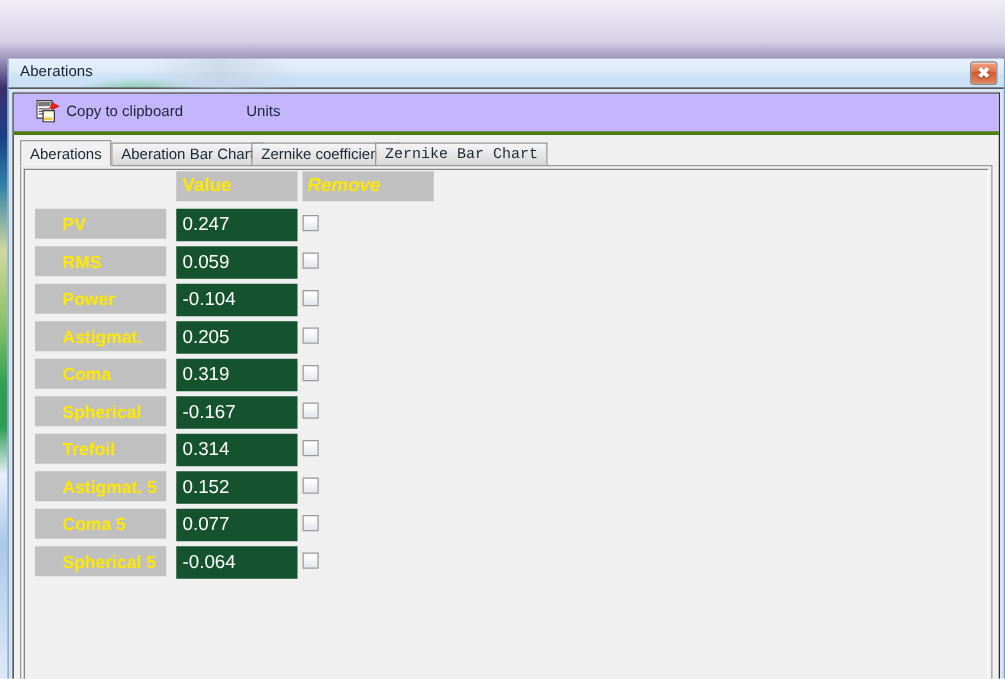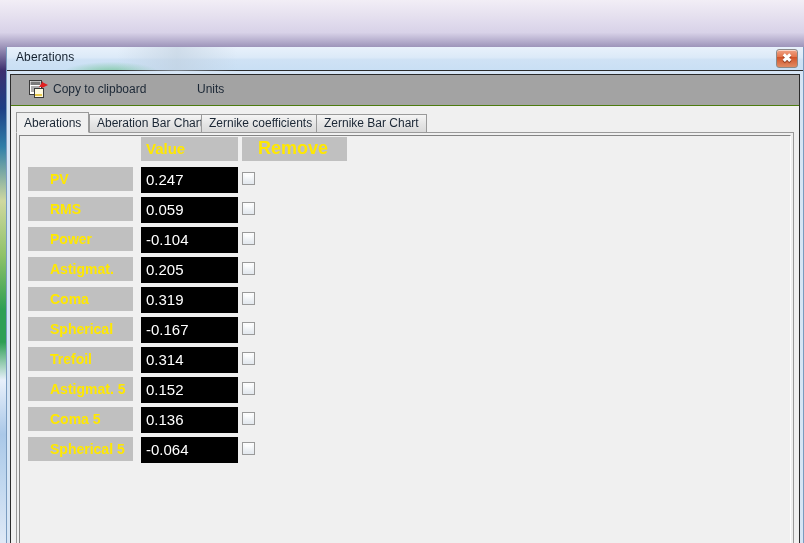--- a/index.html
+++ b/index.html
@@ -107,22 +107,22 @@
     height: 507px;
     background: #f0f0f0;
     border: 1px solid #2b2b2b;
     box-sizing: border-box;
   }
 
   
   #toolbar {
     position: relative;
     height: 30px;
-    background: #a3a3a3;
-    border-bottom: 1px solid #4d7c0f;
+    background: #c4b5fd;
+    border-bottom: 3px solid #4d7c0f;
   }
   .tb-item {
     position: absolute;
     top: 5px;
     font-size: 12px;
     color: #1b2735;
     white-space: nowrap;
     cursor: default;
   }
   #tb-copy { left: 18px; }
@@ -218,21 +218,21 @@
     box-sizing: border-box;
     white-space: nowrap;
     overflow: hidden;
   }
   .cell-value {
     position: absolute;
     left: 113px;
     top: 0;
     width: 97px;
     height: 26px;
-    background: #000000;
+    background: #14532d;
     color: #ffffff;
     font-size: 15px;
     line-height: 25px;
     padding-left: 5px;
     box-sizing: border-box;
     white-space: nowrap;
     overflow: hidden;
     cursor: text;
   }
   .cell-check {
@@ -272,25 +272,26 @@
   }
   .grid-header .cell-remove {
     position: absolute;
     left: 214px;
     top: 0;
     width: 105px;
     height: 24px;
     background: #c0c0c0;
     color: #ffe800;
     font-weight: bold;
-    font-size: 18px;
+    font-size: 15px;
     line-height: 23px;
-    padding-left: 16px;
-    box-sizing: border-box;
-    white-space: nowrap;
+    padding-left: 4px;
+    box-sizing: border-box;
+    white-space: nowrap;
+    font-style: italic;
   }
 </style>
 </head>
 <body>
 
 <div id="desktop">
 
   <div id="window">
 
     <div id="titlebar">
@@ -321,21 +322,21 @@
           <span class="tb-label">Copy to clipboard</span>
         </div>
 
         <div class="tb-item" id="tb-units">Units</div>
       </div>
 
       <div id="tabstrip">
         <div class="tab active" style="left:0px;">Aberations</div>
         <div class="tab" style="left:73px;">Aberation Bar Chart</div>
         <div class="tab" style="left:185px;">Zernike coefficients</div>
-        <div class="tab" style="left:300px;">Zernike Bar Chart</div>
+        <div class="tab" style="left:284px;font-family:Liberation Mono, monospace;">Zernike Bar Chart</div>
       </div>
 
       <div id="tabpage">
         <div id="tabpage-inner">
 
           <div id="grid">
 
             <div class="grid-row grid-header">
               <div class="cell-label"></div>
               <div class="cell-value">Value</div>
@@ -417,21 +418,21 @@
               <div class="cell-value">0.152</div>
               <div class="cell-check">
                 <span class="wincheck">
                     <i></i>
                   </span>
               </div>
             </div>
 
             <div class="grid-row">
               <div class="cell-label">Coma 5</div>
-              <div class="cell-value">0.136</div>
+              <div class="cell-value">0.077</div>
               <div class="cell-check">
                 <span class="wincheck">
                     <i></i>
                   </span>
               </div>
             </div>
 
             <div class="grid-row">
               <div class="cell-label">Spherical 5</div>
               <div class="cell-value">-0.064</div>

